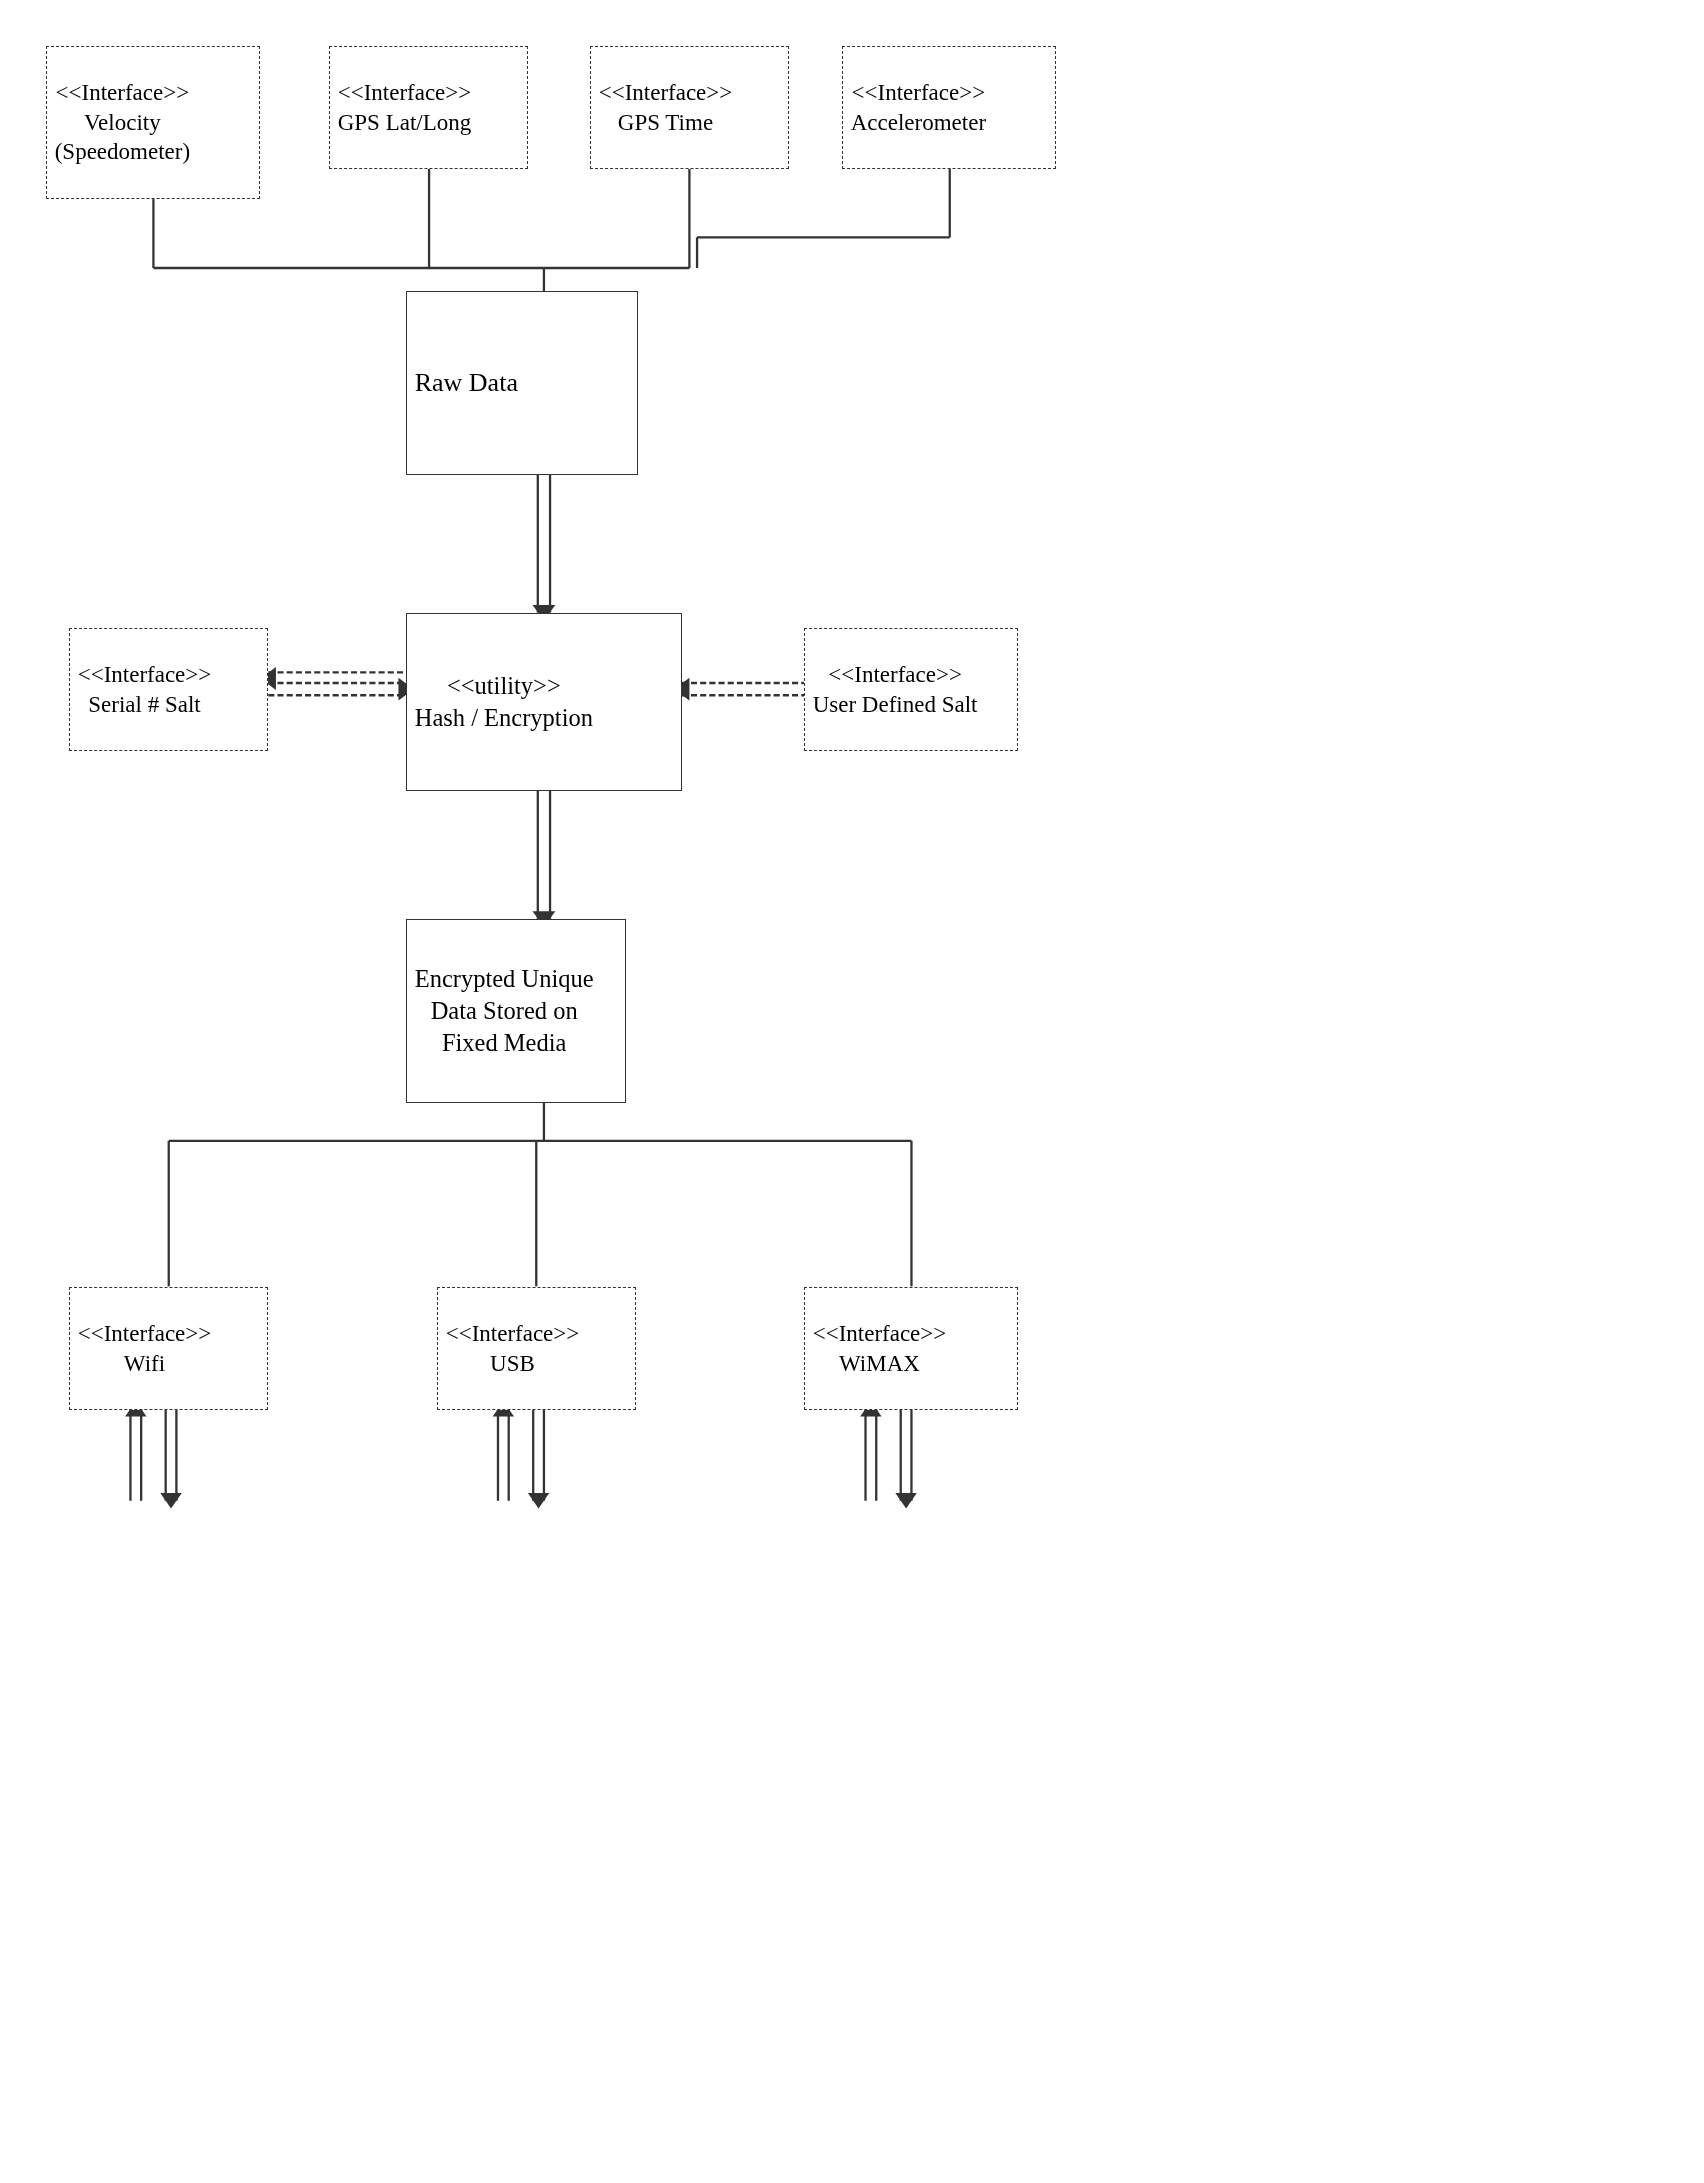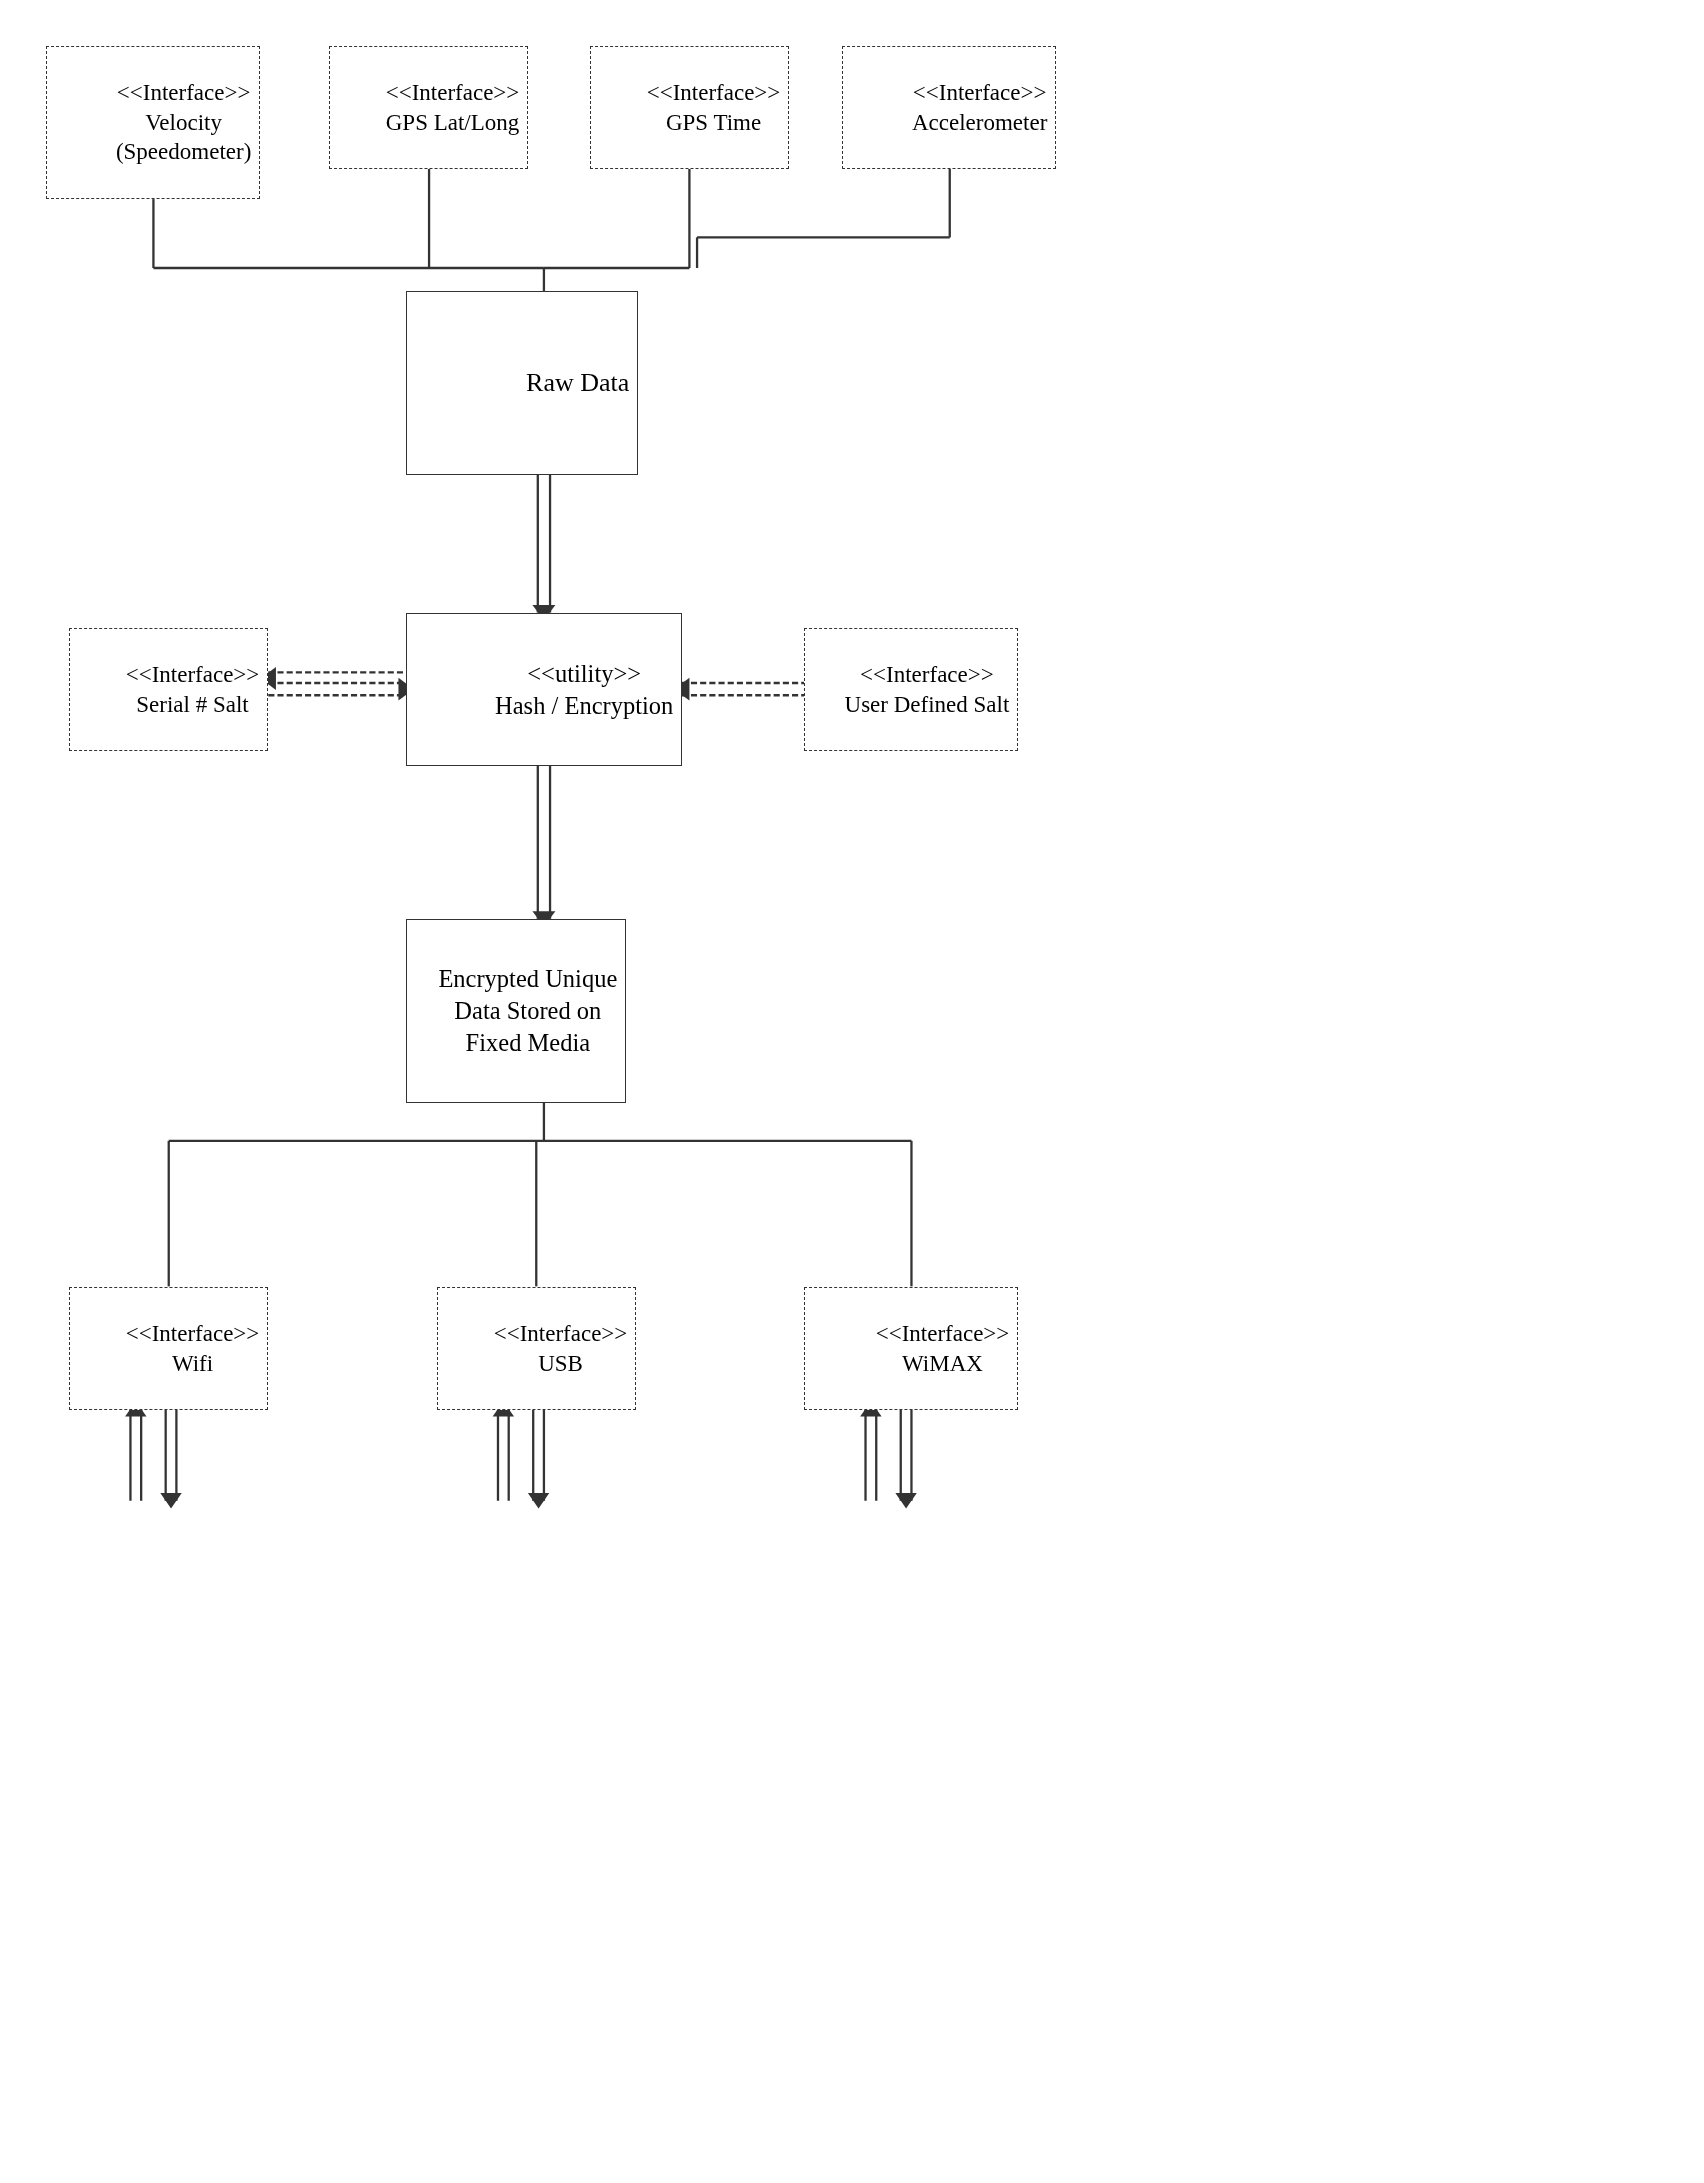--- a/index.html
+++ b/index.html
@@ -18,21 +18,21 @@
       height: 2183px;
       background: #fff;
     }
 
     .box {
       position: absolute;
       border: 1.5px solid #333;
       background: #fff;
       display: flex;
       align-items: center;
-      justify-content: flex-end;
+      justify-content: flex-start;
       text-align: center;
       font-size: 24.5px;
       line-height: 1.3;
       padding: 7.7px;
     }
 
     .box.dashed {
       border-style: dashed;
     }
 
@@ -163,21 +163,21 @@
 
   <div class="box" style="left:406px; top:291px; width:232px; height:184px; font-size:26px;">
     <span>Raw Data</span>
   </div>
 
   <div class="box dashed" style="left:69px; top:628px; width:199px; height:123px; font-size:23px;">
     <span style="white-space:pre-line;">&lt;&lt;Interface&gt;&gt;
 Serial # Salt</span>
   </div>
 
-  <div class="box" style="left:406px; top:613px; width:276px; height:153px; font-size:24.5px;">
+  <div class="box" style="left:406px; top:613px; width:276px; height:178px; font-size:24.5px;">
     <span style="white-space:pre-line;">&lt;&lt;utility&gt;&gt;
 Hash / Encryption</span>
   </div>
 
   <div class="box dashed" style="left:804px; top:628px; width:214px; height:123px; font-size:23px;">
     <span style="white-space:pre-line;">&lt;&lt;Interface&gt;&gt;
 User Defined Salt</span>
   </div>
 
   <div class="box" style="left:406px; top:919px; width:220px; height:184px; font-size:24.5px;">

